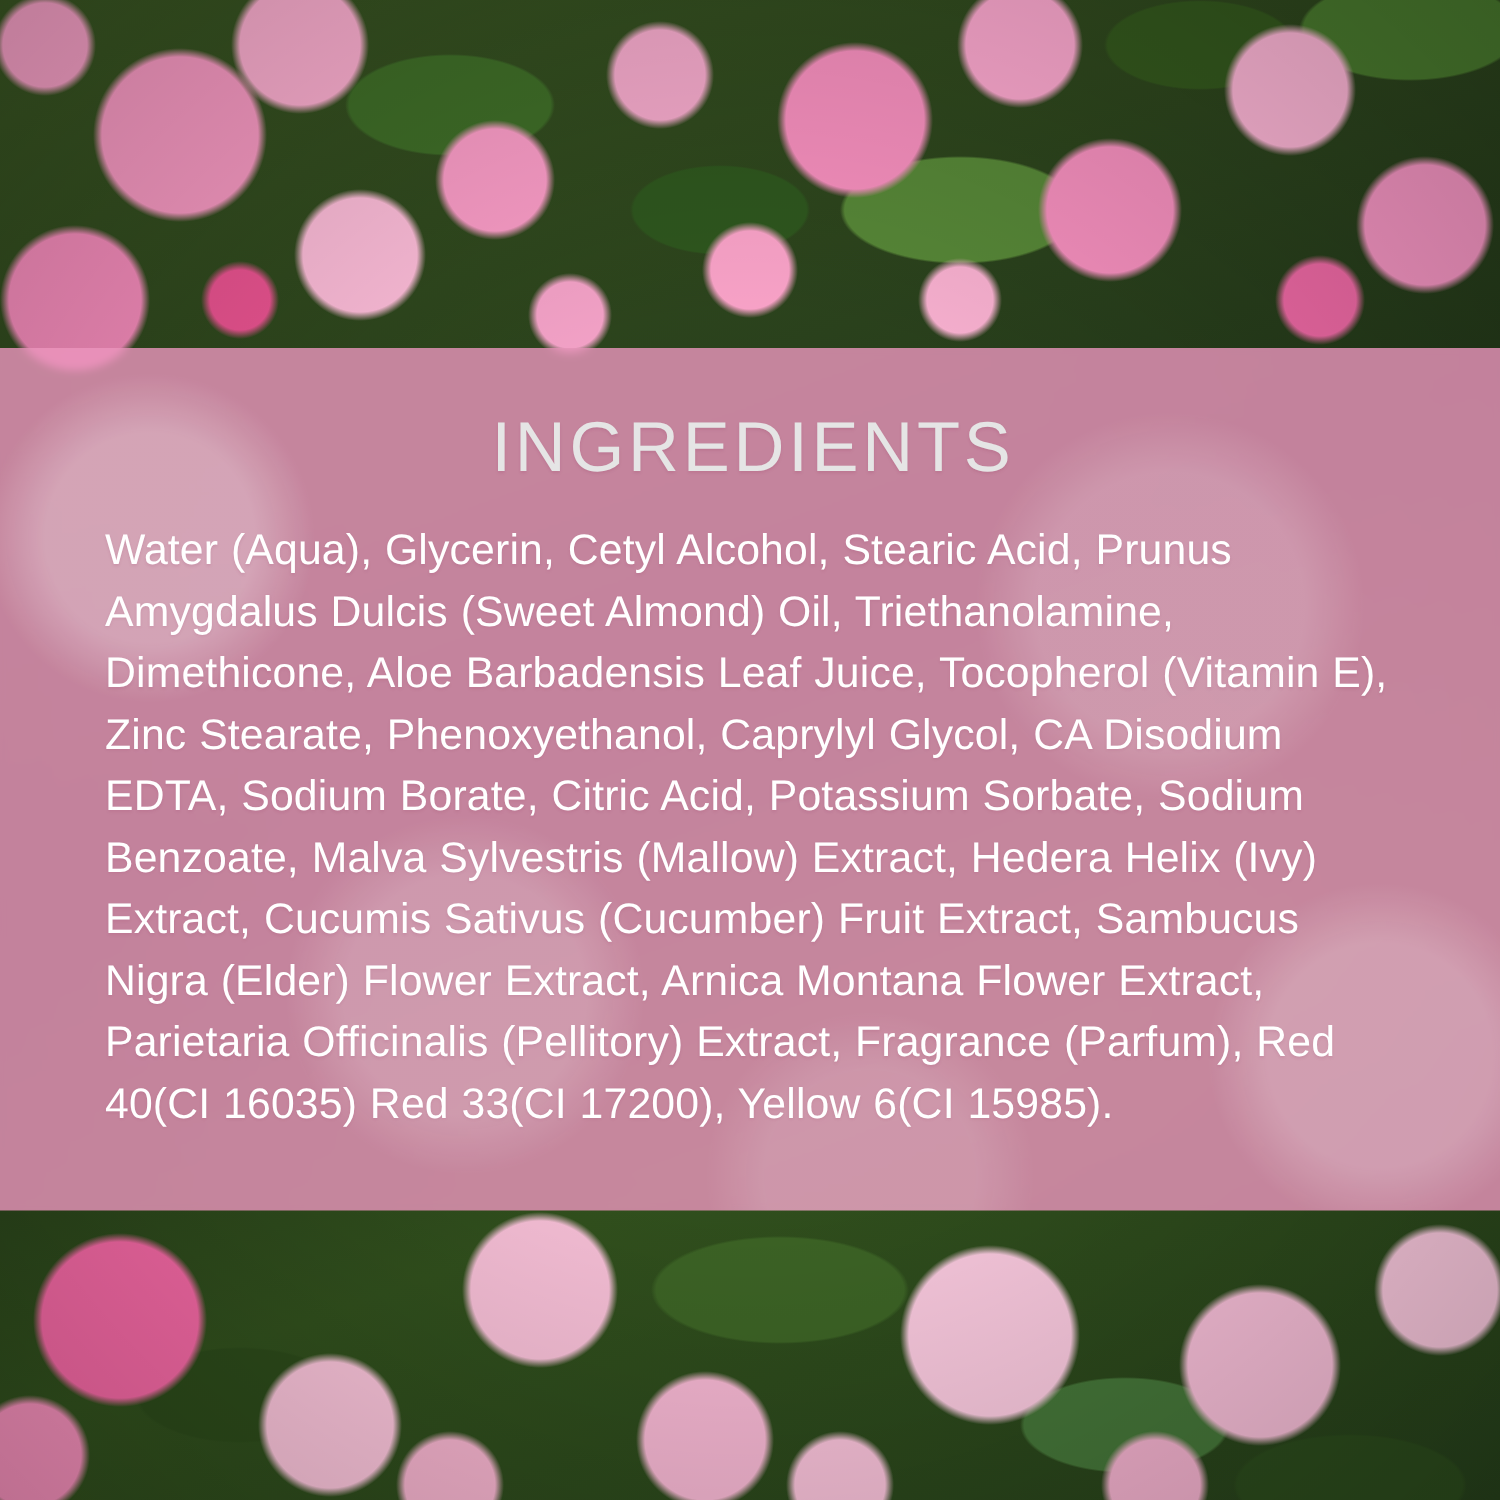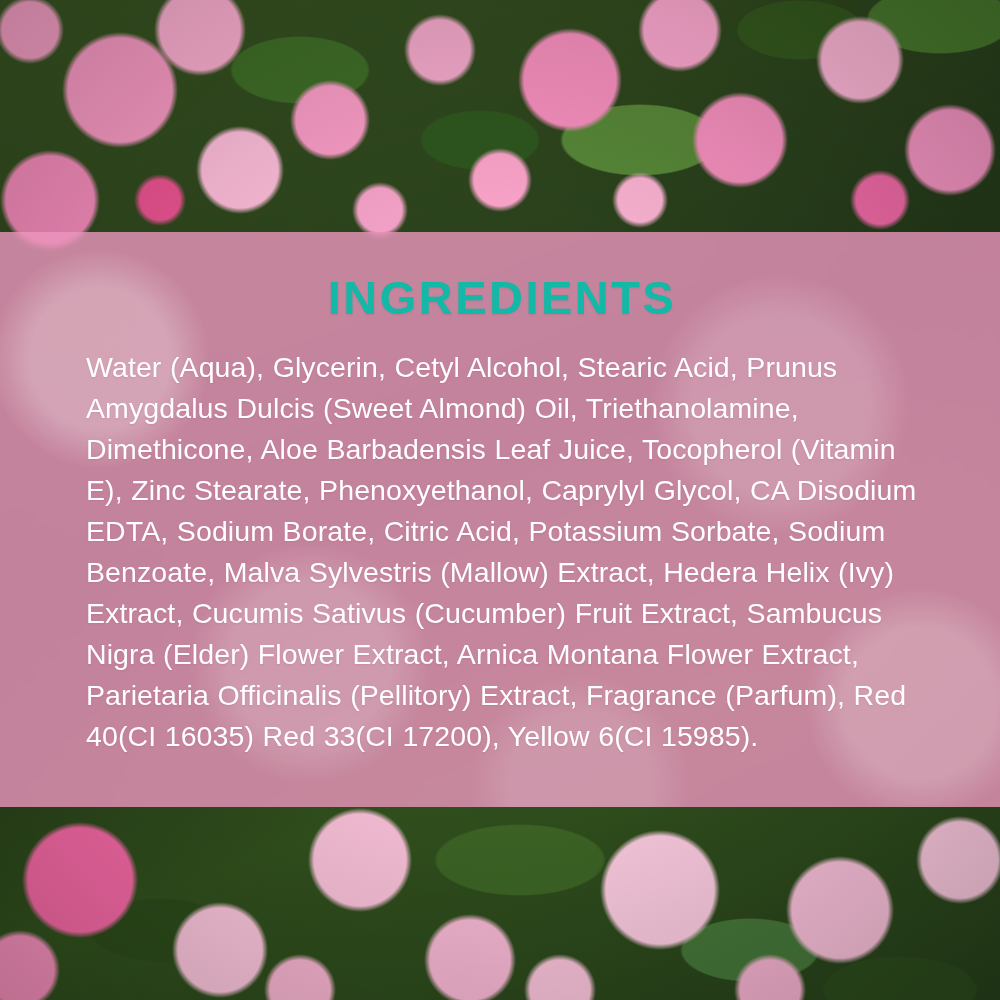--- a/index.html
+++ b/index.html
@@ -98,29 +98,29 @@
       radial-gradient(circle at 58% 96%, rgba(255,255,255,0.13) 0 70px, rgba(255,255,255,0) 110px);
     pointer-events: none;
   }
   .panel-inner {
     position: relative;
     z-index: 2;
   }
   .panel-title {
     margin: 0 0 26px 0;
     text-align: center;
-    color: #14b8a6;
+    color: #e5e5e5;
     font-size: 47px;
-    font-weight: 700;
+    font-weight: 400;
     letter-spacing: 2.5px;
     line-height: 1;
     text-shadow: 0 1px 2px rgba(150, 60, 100, 0.18);
   }
   .panel-body {
-    margin: 16px;
+    margin: 0;
     color: #ffffff;
     font-size: 28.5px;
     line-height: 41px;
     font-weight: 400;
     letter-spacing: 0.1px;
     text-shadow: 0 1px 2px rgba(150, 60, 100, 0.14);
     word-spacing: 0.5px;
   }
 </style>
 </head>

